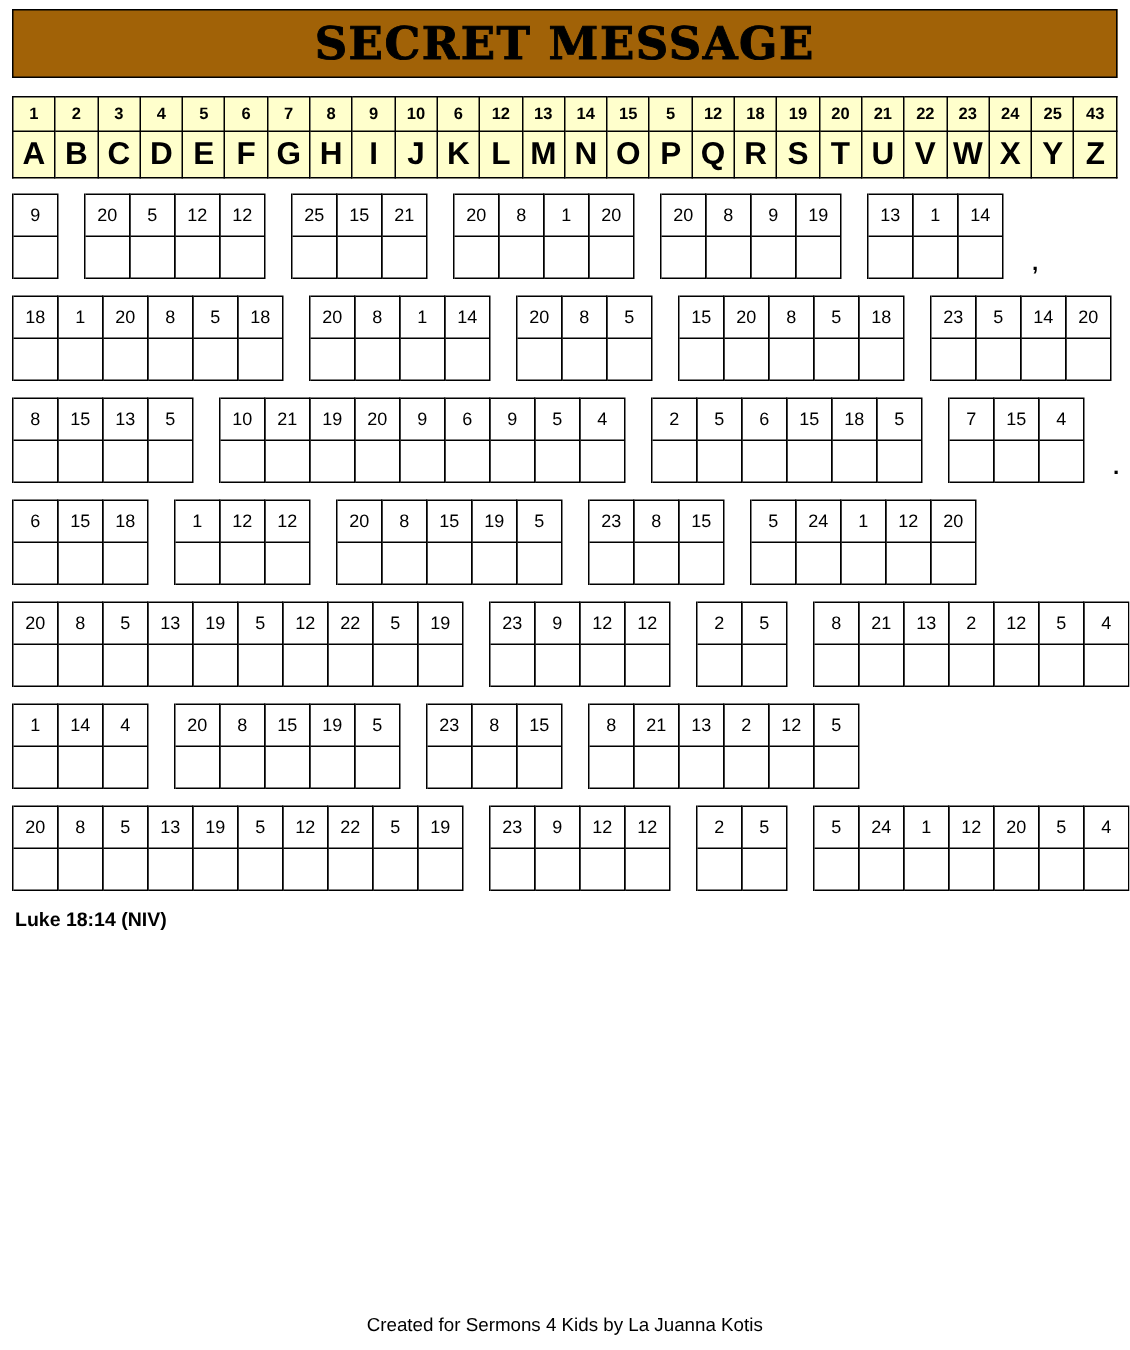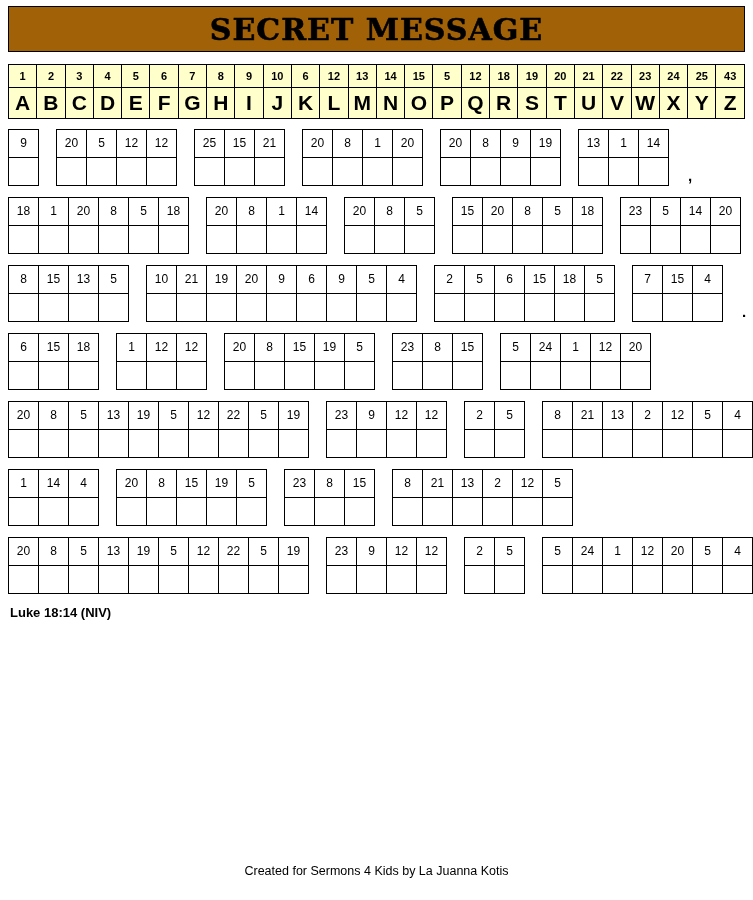--- a/index.html
+++ b/index.html
@@ -105,21 +105,21 @@
   }
 
   
   .reference {
     margin: 10px 0 0 10px;
     font-size: 13px;
     font-weight: bold;
   }
   .credit {
     position: absolute;
-    bottom: 22px;
+    bottom: 10px;
     left: 0;
     right: 0;
     text-align: center;
     font-size: 12.5px;
   }
 </style>
 </head>
 <body>
 
 <div class="title-banner">

